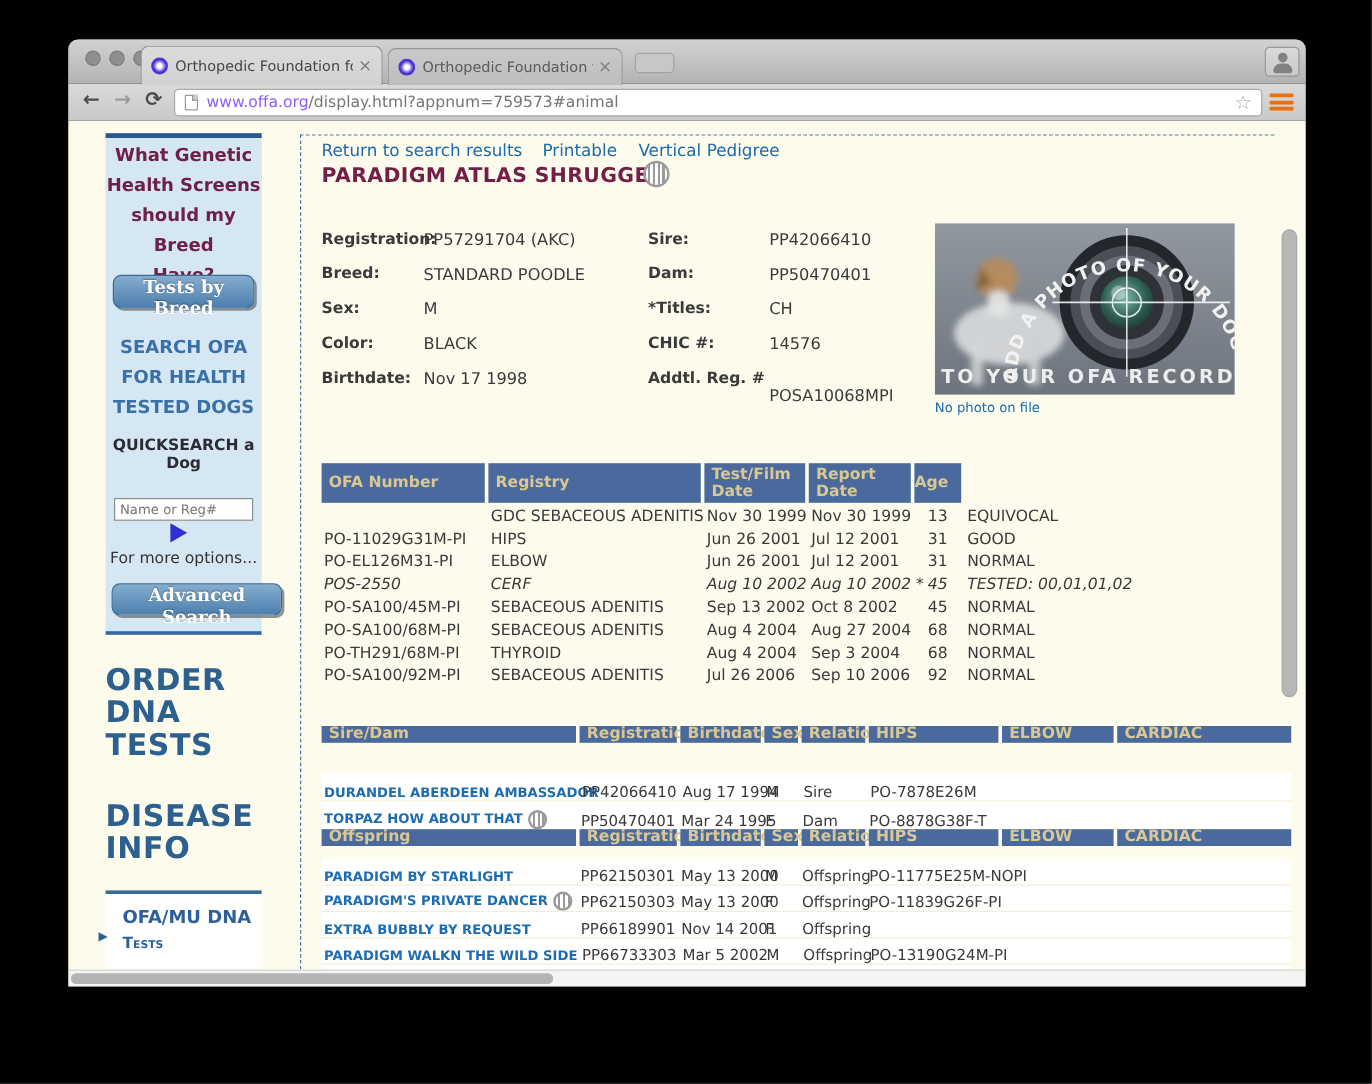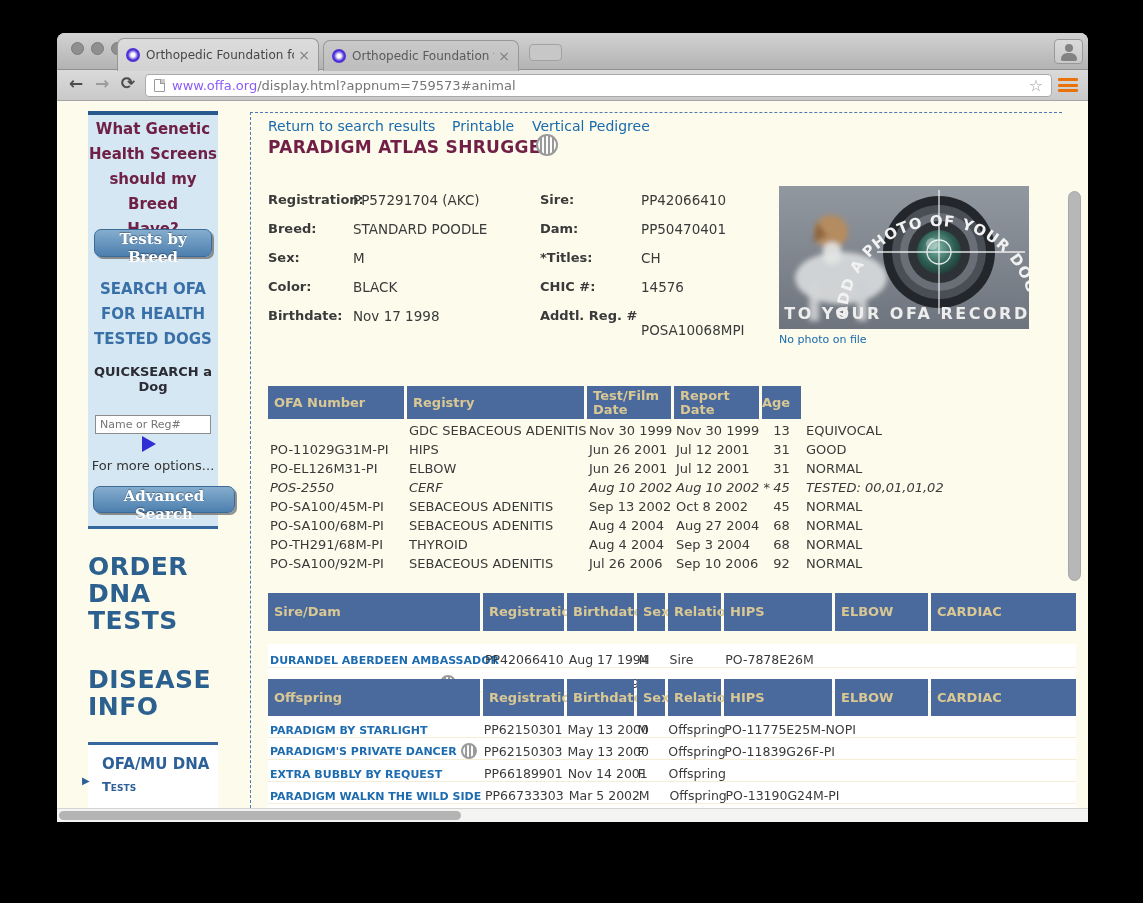--- a/index.html
+++ b/index.html
@@ -90,21 +90,21 @@
     margin-right:3px; padding:0 0 0 6px; display:flex; align-items:center; line-height:14px; }
   .trow { display:flex; align-items:flex-end; }
   .trow .rc { padding-left:2px; font-size:13px; color:#3a3a3a; white-space:nowrap; overflow:visible; margin-right:3px; }
   .tests-head { left:211px; top:285px; height:33px; }
   .tests-rows { left:211px; top:318px; width:690px; }
   .tests-rows .trow { height:19px; }
   .tc0{width:136px}.tc1{width:177px}.tc2{width:84px}.tc3{width:85px}
   .tc4{width:39px;text-align:center;padding-left:0 !important}.tc5{width:146px}
   .italic { font-style:italic; }
   .footnote { left:211px; top:470px; font-size:13.5px; font-style:italic; color:#3a3a3a; }
-  .ped-head { height:38px; left:211px; }
+  .ped-head { height:38px; left:211px;align-items:center; }
   .ped-rows { left:211px; width:808px; background:#fff; }
   .ped-rows .trow { border-bottom:1px solid #f3eed8; }
   .pc0{width:212px}.pc1{width:81px}.pc2{width:67px}.pc3{width:28px}
   .pc4{width:53px}.pc5{width:108px}.pc6{width:93px}.pc7{width:145px}
   .name-link { font-size:11px; font-weight:bold; color:#1e6cb0; cursor:pointer; white-space:nowrap; }
   .ped-rows .rc { font-size:12.5px; }
   .sire-head { top:492px; }
   .sire-rows { top:530px;margin-top:13px; }
   .sire-rows .trow { height:24px; }
   .off-head { top:578px; }

